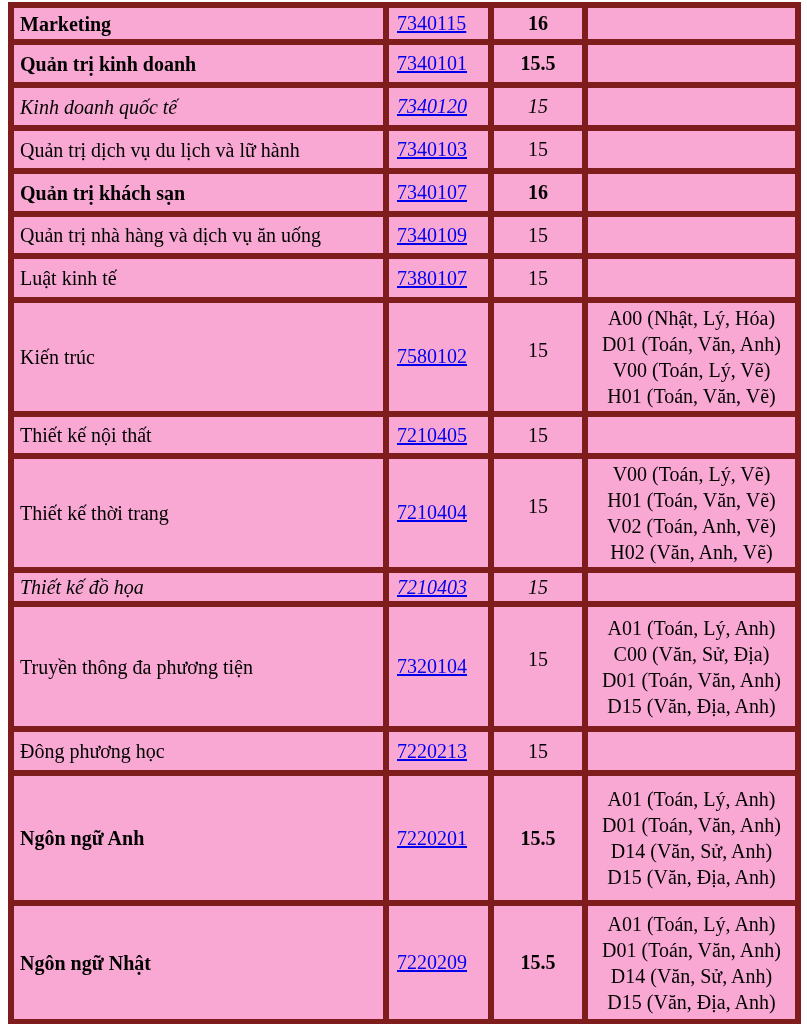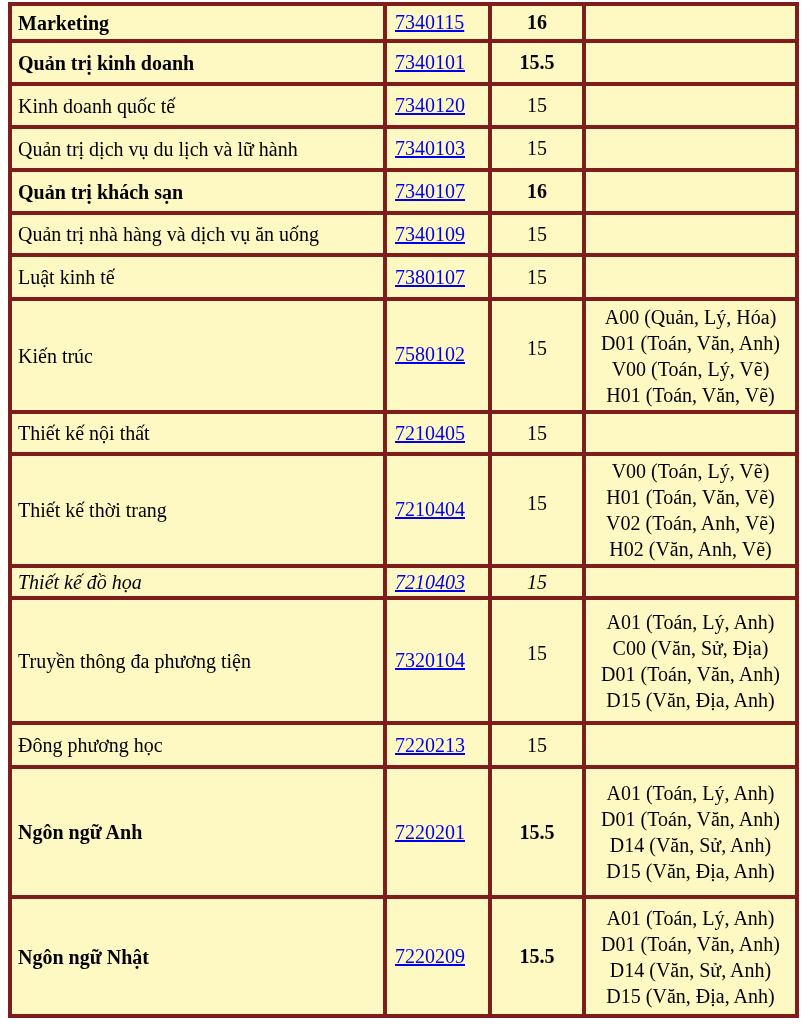--- a/index.html
+++ b/index.html
@@ -16,24 +16,24 @@
     color: #000000;
   }
   table.scores {
     border-collapse: collapse;
     table-layout: fixed;
     width: 787px;
     margin: 2px 0 0 8px;
     background: #ffffff;
   }
   table.scores td {
-    border: 4px solid #7f1d1d;
+    border: 6px solid #7f1d1d;
     vertical-align: middle;
     overflow: hidden;
-    background: #fef9c3;
+    background: #f9a8d4;
   }
   td.c-name {
     text-align: left;
     padding: 2px 4px 2px 6px;
     line-height: 1.2;
   }
   td.c-code {
     text-align: left;
     padding: 2px 2px 2px 8px;
   }
@@ -79,21 +79,21 @@
         <td class="c-code"><a class="code-link" href="#">7340115</a></td>
         <td class="c-score bold">16</td>
         <td class="c-combo"></td>
       </tr>
       <tr style="height: 43px;">
         <td class="c-name bold">Quản trị kinh doanh</td>
         <td class="c-code"><a class="code-link" href="#">7340101</a></td>
         <td class="c-score bold">15.5</td>
         <td class="c-combo"></td>
       </tr>
-      <tr style="height: 43px;">
+      <tr style="height: 43px; font-style: italic;">
         <td class="c-name">Kinh doanh quốc tế</td>
         <td class="c-code"><a class="code-link" href="#">7340120</a></td>
         <td class="c-score">15</td>
         <td class="c-combo"></td>
       </tr>
       <tr style="height: 43px;">
         <td class="c-name">Quản trị dịch vụ du lịch và lữ hành</td>
         <td class="c-code"><a class="code-link" href="#">7340103</a></td>
         <td class="c-score">15</td>
         <td class="c-combo"></td>
@@ -114,21 +114,21 @@
         <td class="c-name">Luật kinh tế</td>
         <td class="c-code"><a class="code-link" href="#">7380107</a></td>
         <td class="c-score">15</td>
         <td class="c-combo"></td>
       </tr>
       <tr style="height: 113px;">
         <td class="c-name">Kiến trúc</td>
         <td class="c-code v-top"><a class="code-link" href="#">7580102</a></td>
         <td class="c-score v-low">15</td>
         <td class="c-combo">
-          <div>A00 (Quản, Lý, Hóa)</div>
+          <div>A00 (Nhật, Lý, Hóa)</div>
           <div>D01 (Toán, Văn, Anh)</div>
           <div>V00 (Toán, Lý, Vẽ)</div>
           <div>H01 (Toán, Văn, Vẽ)</div>
         </td>
       </tr>
       <tr style="height: 42px; margin-top: 44px;">
         <td class="c-name">Thiết kế nội thất</td>
         <td class="c-code"><a class="code-link" href="#">7210405</a></td>
         <td class="c-score">15</td>
         <td class="c-combo"></td>

